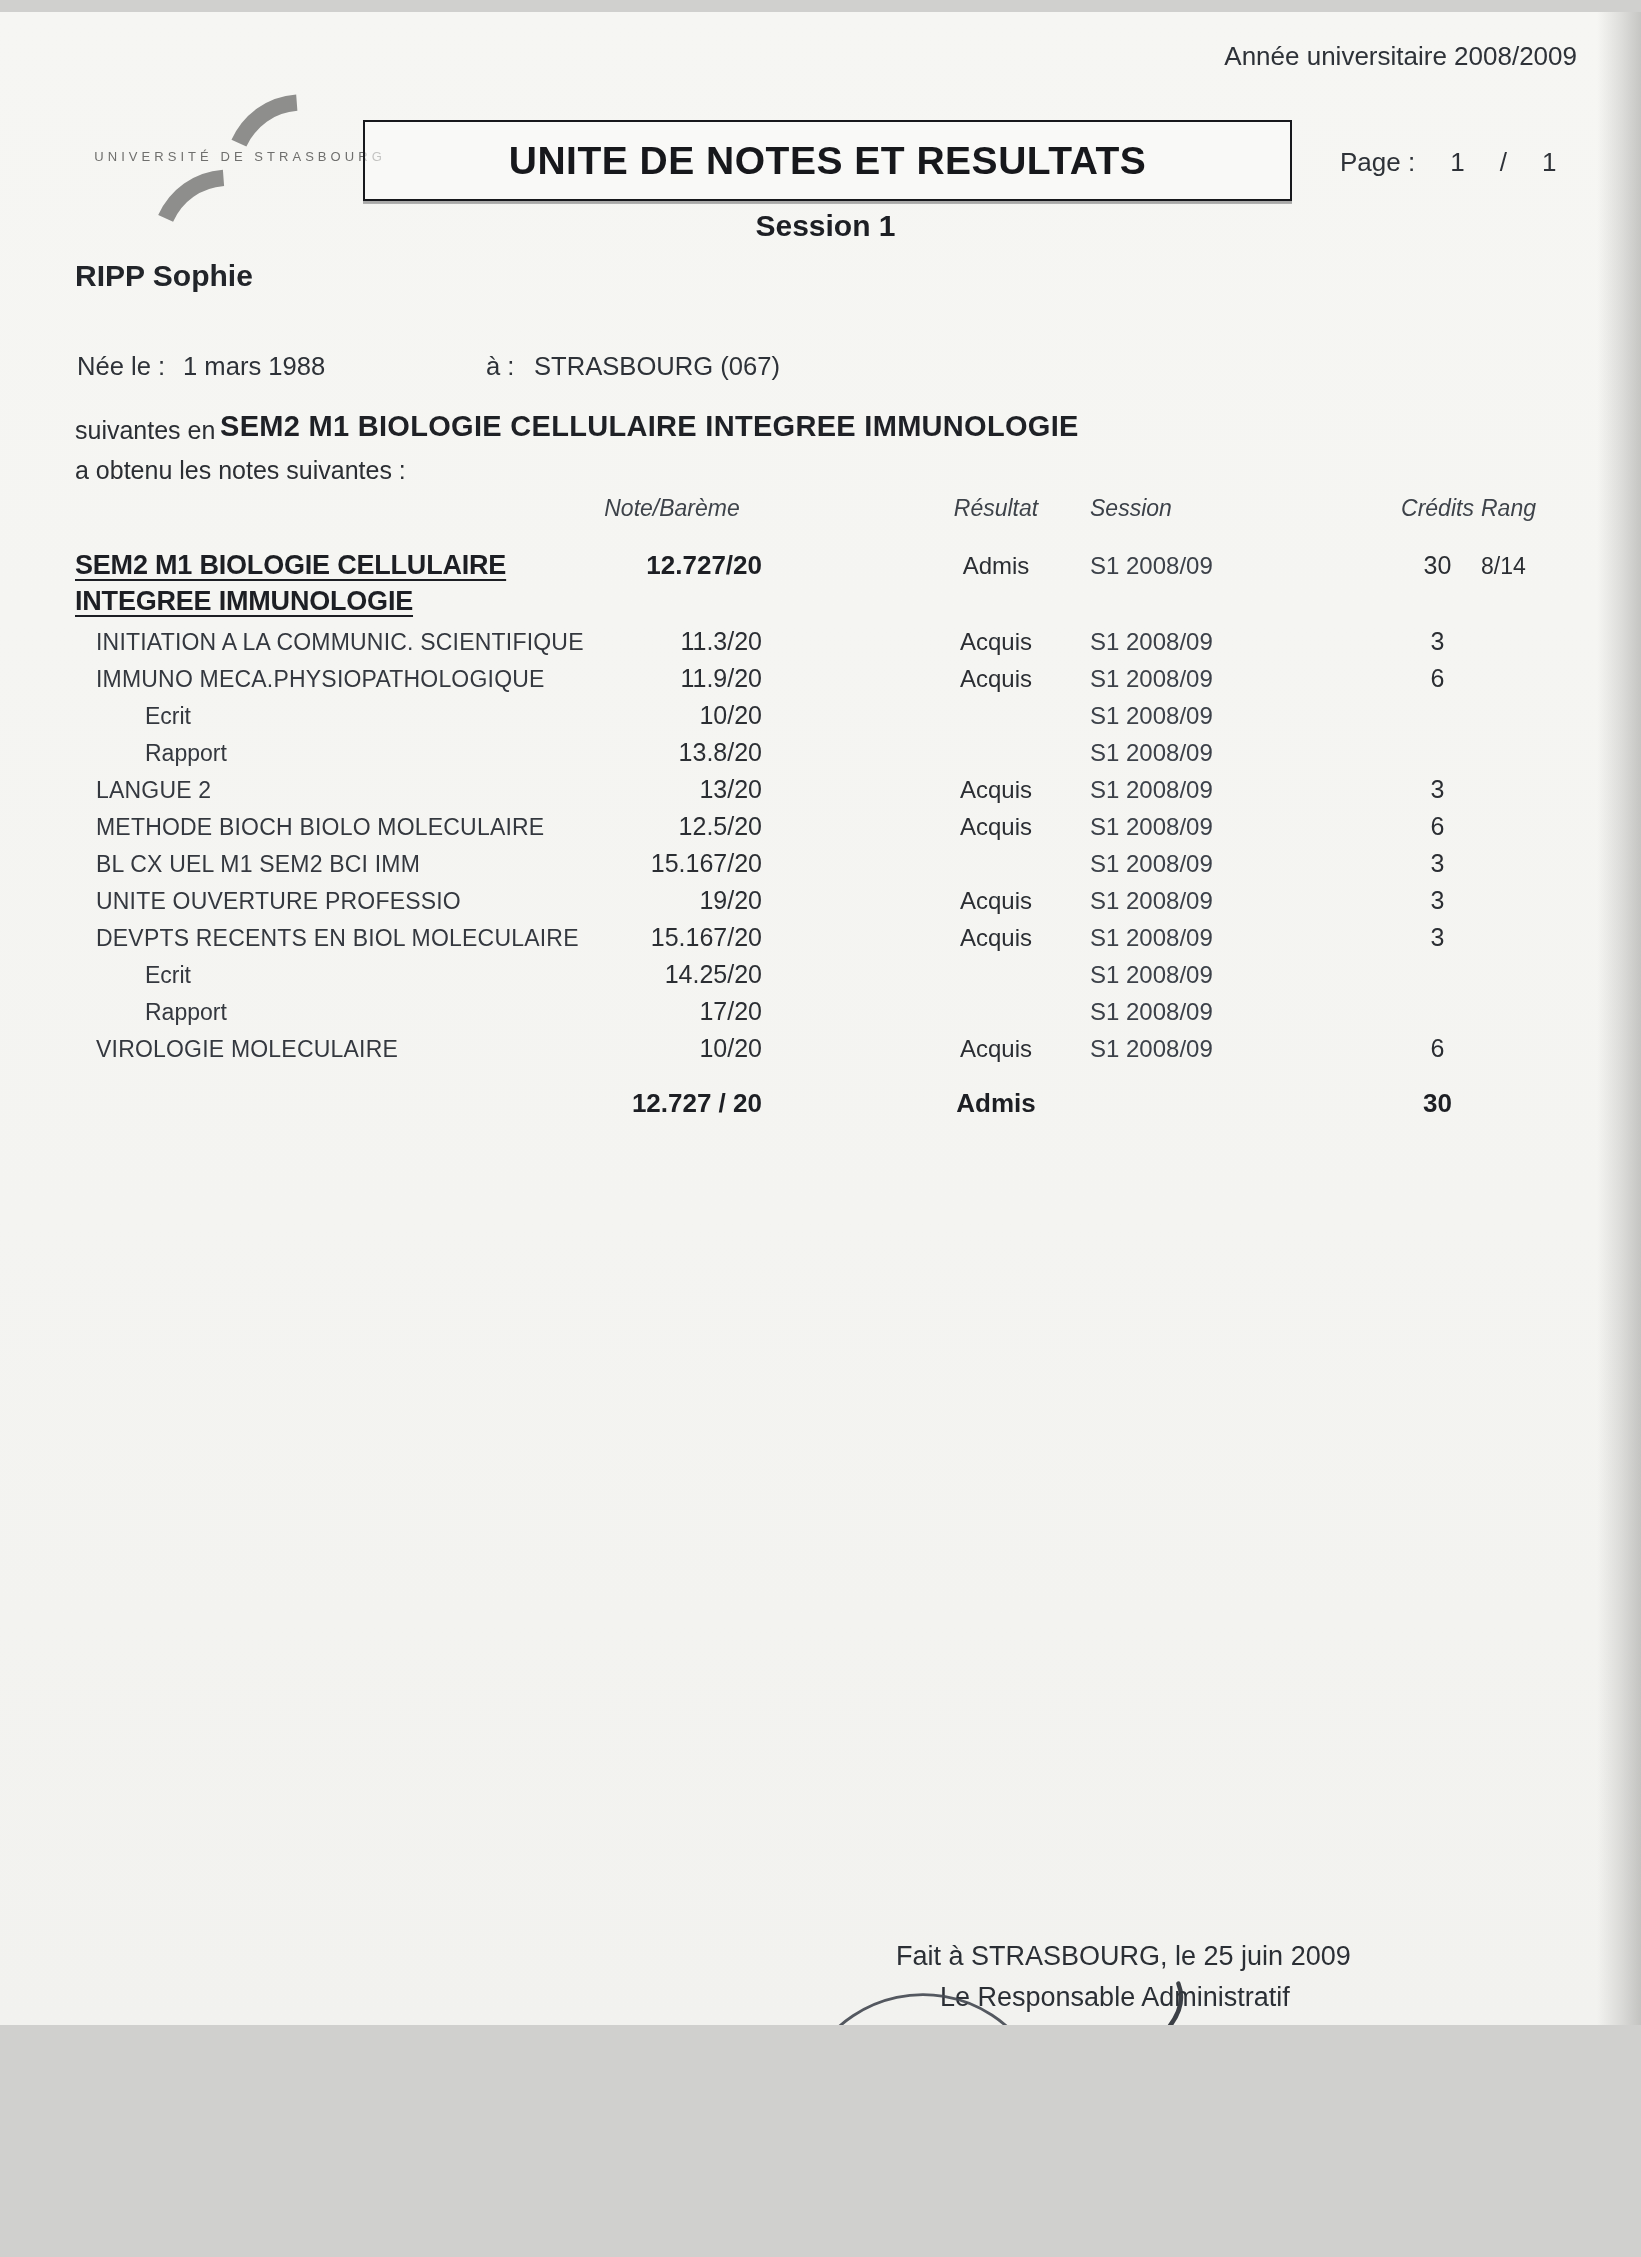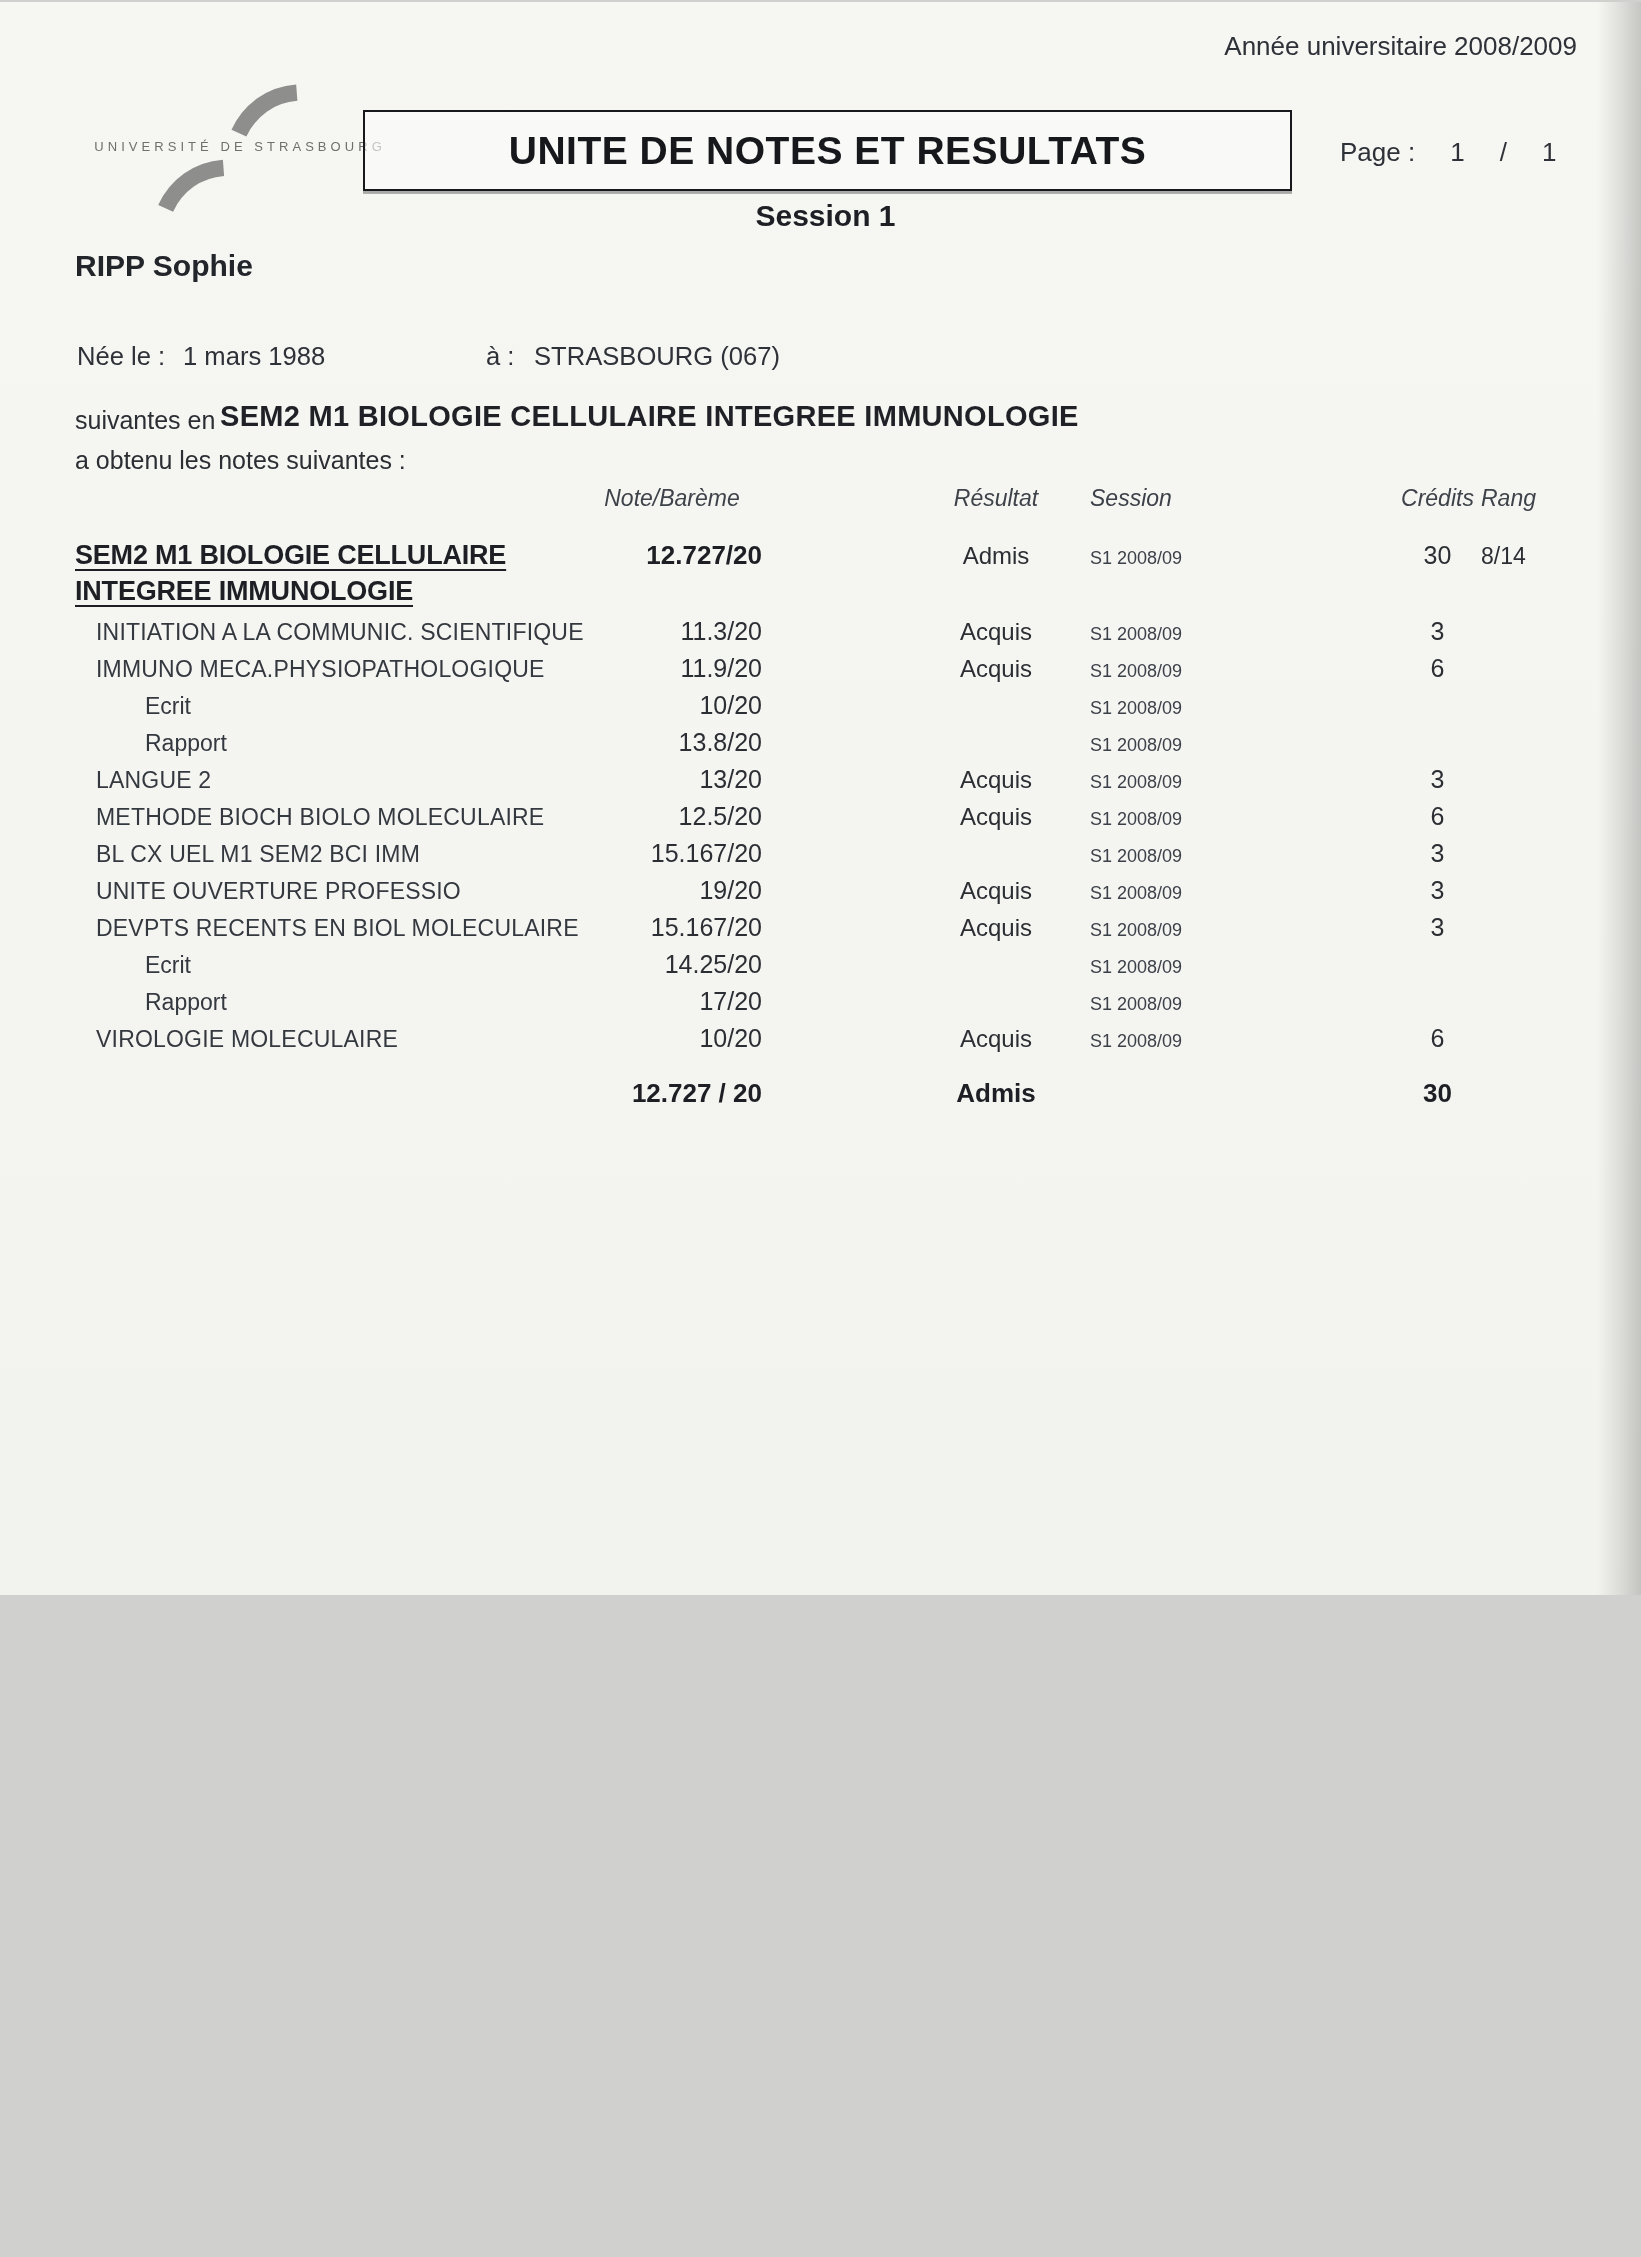--- a/index.html
+++ b/index.html
@@ -1,17 +1,17 @@
 <!DOCTYPE html>
 <html><head>
 <meta charset="utf-8">
 <style>
   html,body { margin:0; padding:0; background:#d0d0ce; }
   .page {
-    position:relative; width:1641px; height:1593px; margin:2px auto;
+    position:relative; width:1641px; height:2013px; margin:12px auto;
     background:linear-gradient(180deg,#f6f6f3 0%, #f4f4f1 60%, #f2f2ef 100%);
     font-family:"Liberation Sans", sans-serif;
     color:#2b2e33; overflow:hidden;
   }
   .scan-edge-right {
     position:absolute; top:0; right:0; width:44px; height:100%;
     background:linear-gradient(to right, rgba(150,150,148,0) 0%, rgba(148,148,146,.25) 55%, rgba(125,125,123,.4) 100%);
   }
   .year { position:absolute; top:29px; right:64px; font-size:26px; color:#2e3238; }
 
@@ -45,21 +45,21 @@
   
   .gtable { position:absolute; left:53px; top:483px; width:1535px; }
   .trow {
     display:grid;
     grid-template-columns:463px 246px 140px 188px 246px 58px 87px 106px;
     align-items:baseline;
   }
   .c1 { grid-column:1; } 
   .c2 { grid-column:2; text-align:right; font-size:25px; }
   .c4 { grid-column:4; text-align:center; font-size:24px; }
-  .c5 { grid-column:5; font-size:18px; color:#3c4149; }
+  .c5 { grid-column:5; font-size:24px; color:#3c4149; }
   .c7 { grid-column:7; text-align:center; font-size:25px; }
   .c8 { grid-column:8; font-size:23px; }
   .thead { height:50px; font-style:italic; font-size:23px; color:#3e434a; }
   .thead .c2 { text-align:center; transform:translateX(33px); font-size:23px; }
   .thead .c4, .thead .c7 { font-size:23px; }
   .row-main { margin-top:1.9px; margin-bottom:7.7px; }
   .row-main .c1 {
     font-weight:bold; font-size:27px; line-height:36px; max-width:434px;
     padding-left:22px; letter-spacing:-0.2px; color:#1d1f24;
     text-decoration:underline; text-decoration-thickness:2.4px; text-underline-offset:4.8px;

